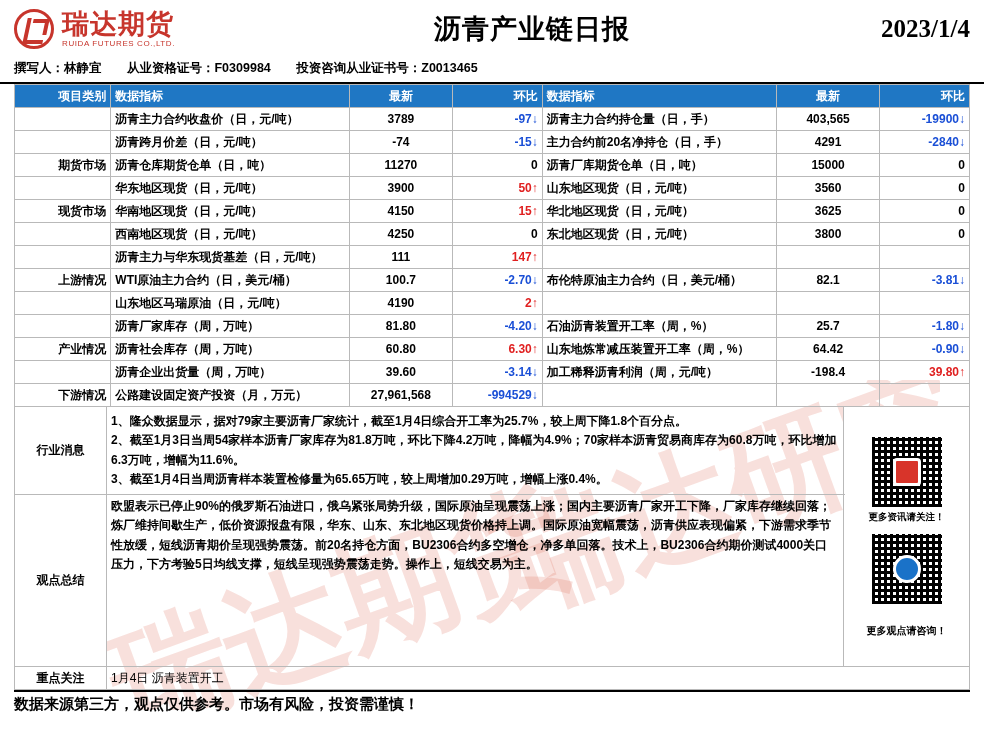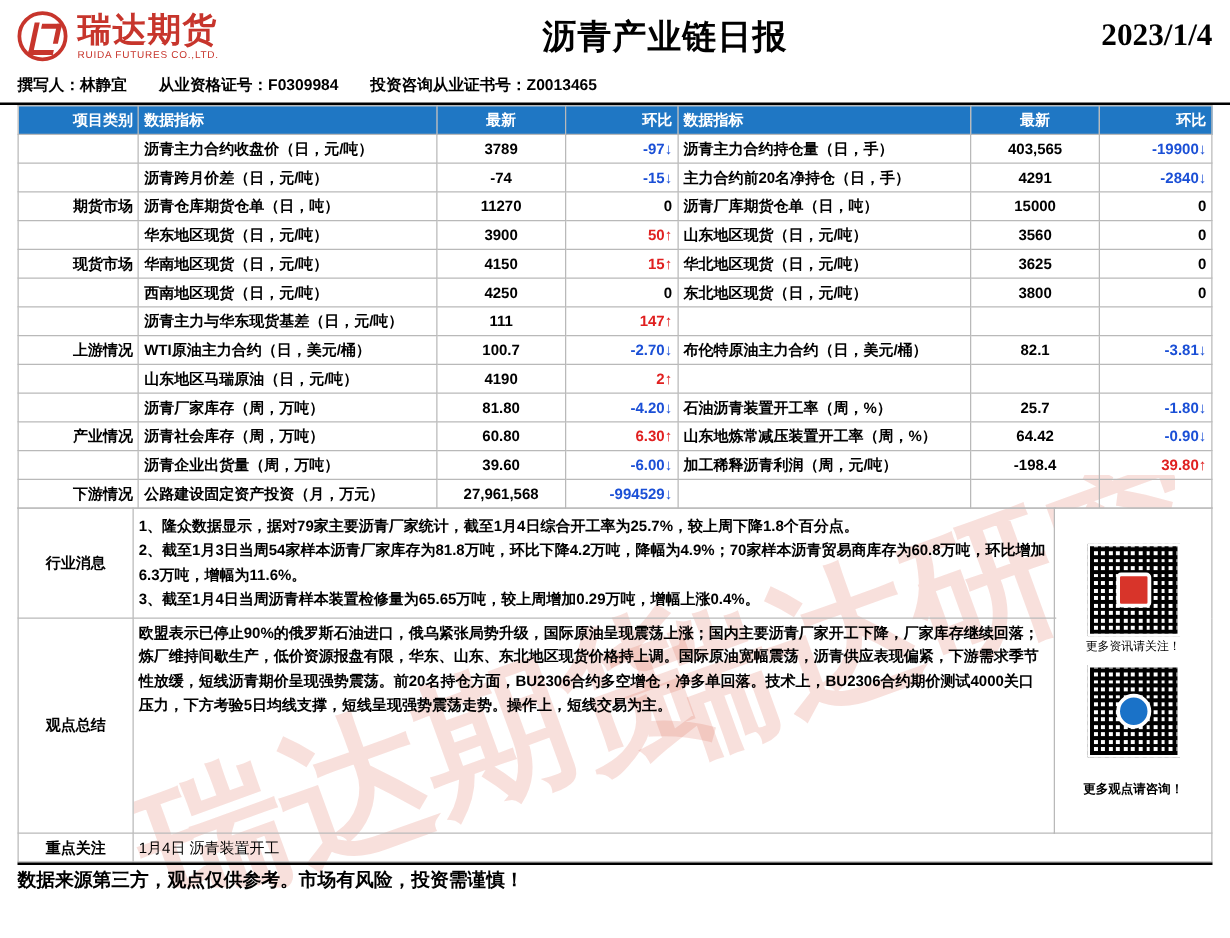--- a/index.html
+++ b/index.html
@@ -182,21 +182,21 @@
     content: "";
     position: absolute;
     left: 50%; top: 50%;
     width: 22px; height: 22px;
     transform: translate(-50%,-50%);
     background: #d8342a;
     border: 3px solid #fff;
     border-radius: 4px;
   }
   .qr.blue::after { background: #1a72c8; border-radius: 50%; }
-  .qr-caption { font-size: 9.5px; font-weight: normal; margin-top: 2px; }
+  .qr-caption { font-size: 9.5px; font-weight: bold; margin-top: 2px; }
   .qr-caption2 { font-size: 10px; font-weight: bold; margin-top: 18px; }
 
   .focus-label { text-align:center; font-weight:bold; width:92px; }
   .focus-body { text-align:left; font-weight:normal; padding-left:6px; }
 
   .footer {
     margin: 0 14px;
     border-top: 2px solid #000;
     padding-top: 3px;
     font-size: 15px;
@@ -342,21 +342,21 @@
           <td class="c-val">60.80</td>
           <td class="c-chg up">6.30↑</td>
           <td class="c-ind2">山东地炼常减压装置开工率（周，%）</td>
           <td class="c-val2">64.42</td>
           <td class="c-chg2 down">-0.90↓</td>
         </tr>
         <tr>
           <td class="c-cat"></td>
           <td class="c-ind">沥青企业出货量（周，万吨）</td>
           <td class="c-val">39.60</td>
-          <td class="c-chg down">-6.00↓</td>
+          <td class="c-chg down">-3.14↓</td>
           <td class="c-ind2">加工稀释沥青利润（周，元/吨）</td>
           <td class="c-val2">-198.4</td>
           <td class="c-chg2 up">39.80↑</td>
         </tr>
         <tr>
           <td class="c-cat">下游情况</td>
           <td class="c-ind">公路建设固定资产投资（月，万元）</td>
           <td class="c-val">27,961,568</td>
           <td class="c-chg down">-994529↓</td>
           <td class="c-ind2"></td>

